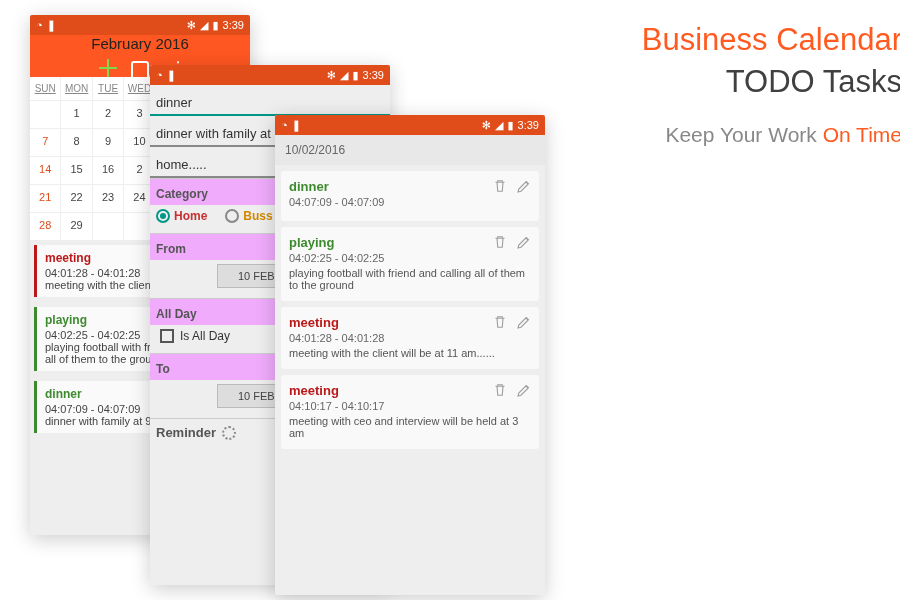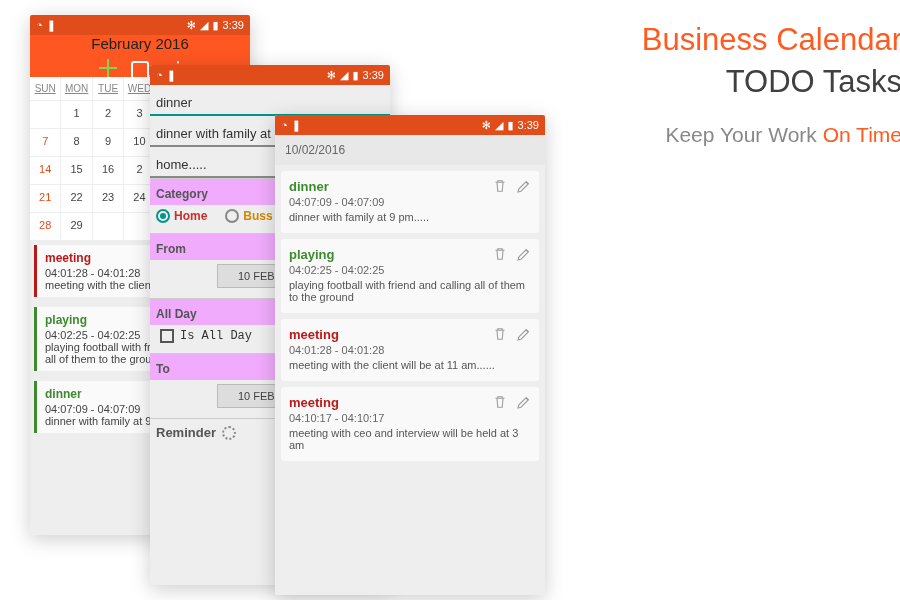--- a/index.html
+++ b/index.html
@@ -52,21 +52,21 @@
   .form { background:#eee; padding: 0; }
   .input { border:none; border-bottom:2px solid #009688; background:#eee; font-size:13px; padding:10px 6px 4px; width:100%; color:#333;}
   .input.gray { border-bottom-color:#888; }
   .seclabel { font-size:12px; color:#555; font-weight:600; padding:8px 6px 4px; background:#f0abfc; border-top:1px solid #ccc;}
   .radiorow { display:flex; gap:18px; padding:4px 6px 10px; background:#eee;}
   .radio { display:flex; align-items:center; gap:4px; font-size:12px; font-weight:600;}
   .radio .dot { width:14px; height:14px; border:2px solid #888; border-radius:50%; position:relative;}
   .radio.sel .dot{ border-color:#009688;} .radio.sel .dot::after{content:"";position:absolute;inset:2px;background:#009688;border-radius:50%;}
   .radio.home .lbl{color:#c73030;} .radio.buss .lbl{color:#d18800;}
   .datebtn { display:block; margin:4px auto 10px; background:#ddd; border:1px solid #bbb; padding:5px 20px; font-size:11px; color:#444; width:fit-content;}
-  .checkrow { display:flex; align-items:center; gap:6px; padding:4px 10px 10px; font-size:12px; color:#333;font-family:Liberation Mono, monospace;}
+  .checkrow { display:flex; align-items:center; gap:6px; padding:4px 10px 10px; font-size:12px; color:#333;}
   .cb { width:14px; height:14px; border:2px solid #555;}
   .remrow { display:flex; align-items:center; gap:6px; padding:6px; font-size:13px; color:#555; font-weight:600; border-top:1px solid #ccc;}
   .gear { width:14px; height:14px; border:2px dotted #888; border-radius:50%;}
   
   
   #phone3 { left: 275px; top: 115px; width: 270px; height: 480px; z-index:3; }
   .agenda { background:#eee; overflow-y:auto; height: calc(100% - 62px);}
   .datebar { background:#e8e8e8; color:#666; font-size:12px; padding:8px 10px;}
   .card { background:#f9f9f9; margin:6px; padding:8px 8px 10px; border-radius:3px; position:relative; font-size:11px; color:#555;}
   .card .ctitle { font-size:13px; font-weight:600; margin-bottom:2px;}
@@ -249,21 +249,20 @@
         <div class="cicons">
           <span class="iconbtn trash-icon"><svg viewBox="0 0 24 24">
               <path d="M6 7h12M9 7V5h6v2M8 7l1 12h6l1-12"></path>
             </svg></span>
           <span class="iconbtn pencil-icon"><svg viewBox="0 0 24 24">
               <path d="M4 20l4-1 10-10-3-3L5 16l-1 4zM14 6l3 3"></path>
             </svg></span>
         </div>
         <div class="ctitle">dinner</div>
         <div class="ctime">04:07:09 - 04:07:09</div>
-        <div>dinner with family at 9 pm.....</div>
       </div>
       <div class="card green">
         <div class="cicons">
           <span class="iconbtn trash-icon"><svg viewBox="0 0 24 24">
               <path d="M6 7h12M9 7V5h6v2M8 7l1 12h6l1-12"></path>
             </svg></span>
           <span class="iconbtn pencil-icon"><svg viewBox="0 0 24 24">
               <path d="M4 20l4-1 10-10-3-3L5 16l-1 4zM14 6l3 3"></path>
             </svg></span>
         </div>

